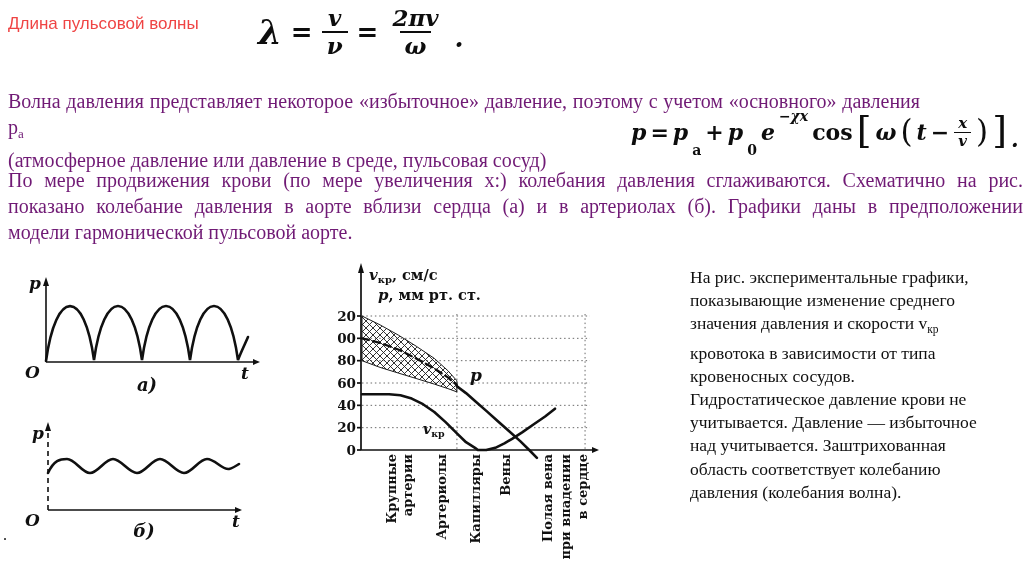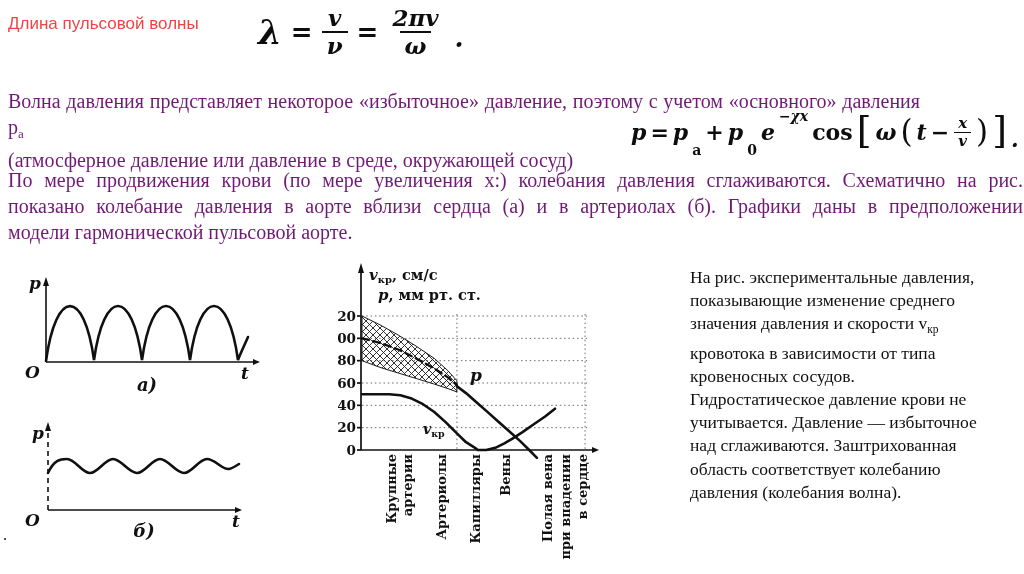--- a/index.html
+++ b/index.html
@@ -70,21 +70,21 @@
   <span class="eq">=</span>
   <span class="frac">
     <span class="num">2πv</span>
     <span class="den">ω</span>
   </span>
   <span class="per">.</span>
 </div>
 
 <div class="abs para p1">
   <div class="jline"><span>Волна давления представляет некоторое «избыточное» давление, поэтому с учетом «основного» давления p</span><span class="subsc">а</span></div>
-  <div>(атмосферное давление или давление в среде, окружающей сосуд)</div>
+  <div>(атмосферное давление или давление в среде, пульсовая сосуд)</div>
 </div>
 
 <div class="abs formula f-press">
   <span>p</span>
   <span class="rm">=</span>
   <span>p</span>
   <span class="sub">а</span>
   <span class="rm">+</span>
   <span>p</span>
   <span class="sub">0</span>
@@ -181,25 +181,25 @@
       <text transform="translate(108.00399999999999,196) rotate(-90)" text-anchor="end" class="cat">Артериолы</text>
       <text transform="translate(141.904,196) rotate(-90)" text-anchor="end" class="cat">Капилляры</text>
       <text transform="translate(171.962,196) rotate(-90)" text-anchor="end" class="cat">Вены</text>
       <text transform="translate(213.998,196) rotate(-90)" text-anchor="end" class="cat">Полая вена</text>
       <text transform="translate(232.078,196) rotate(-90)" text-anchor="end" class="cat">при впадении</text>
       <text transform="translate(249.028,196) rotate(-90)" text-anchor="end" class="cat">в сердце</text>
     </g>
 </svg>
 
 <div class="abs rtext">
-  <div>На рис. экспериментальные давления,</div>
+  <div>На рис. экспериментальные графики,</div>
   <div>показывающие изменение среднего</div>
   <div><span>значения давления и скорости v</span><span class="subsc">кр</span></div>
   <div>кровотока в зависимости от типа</div>
   <div>кровеносных сосудов.</div>
   <div>Гидростатическое давление крови не</div>
   <div>учитывается. Давление — избыточное</div>
-  <div>над сглаживаются. Заштрихованная</div>
+  <div>над учитывается. Заштрихованная</div>
   <div>область соответствует колебанию</div>
   <div>давления (колебания волна).</div>
 </div>
 
 <div class="abs stray">.</div>
 
 </body></html>

